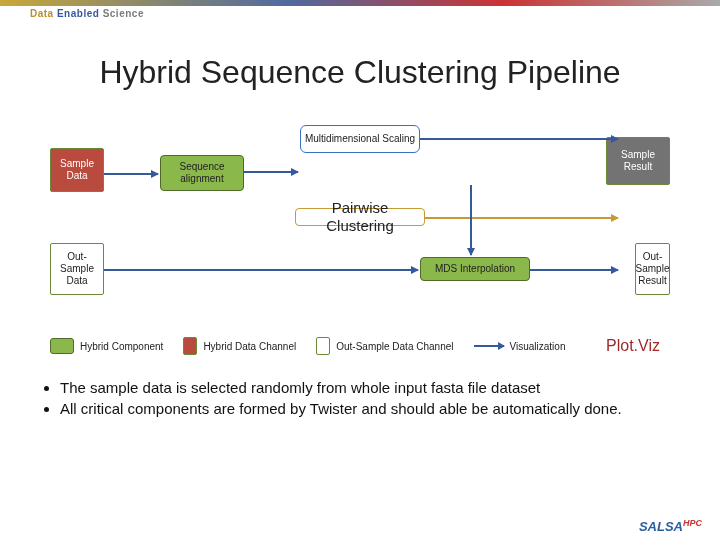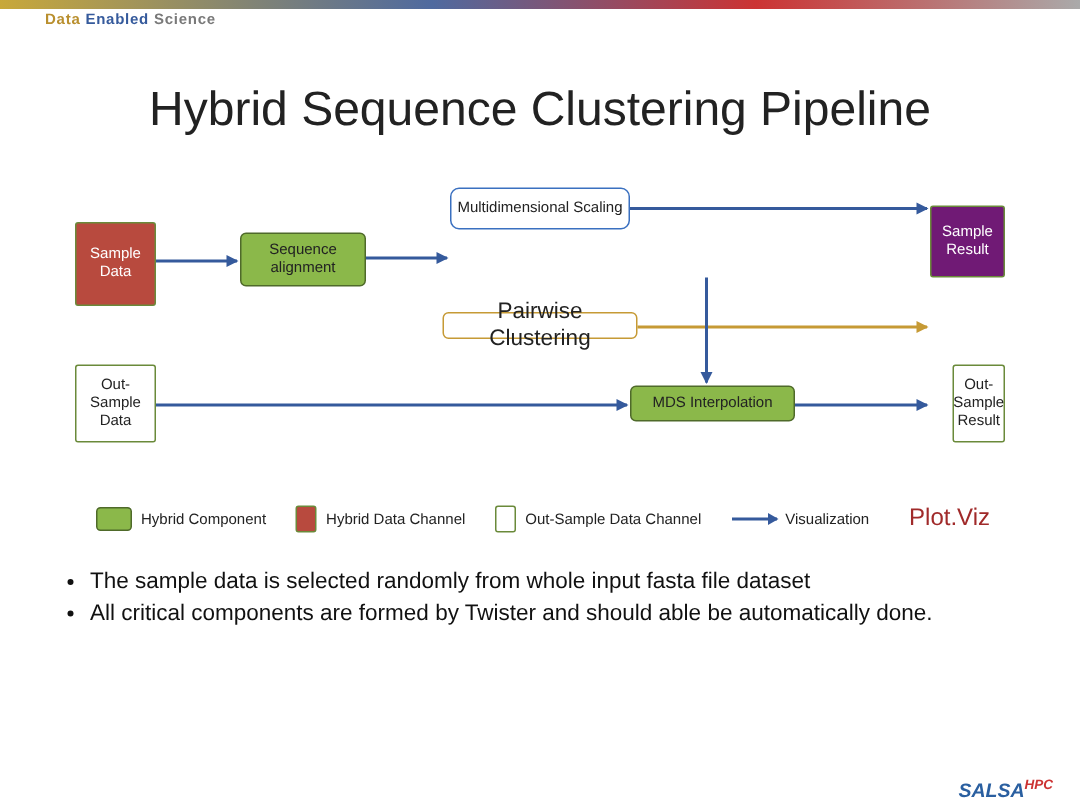--- a/index.html
+++ b/index.html
@@ -13,25 +13,25 @@
   .brand-text .s { color: #797979; }
 
   
   .title { text-align: center; font-size: 32px; font-weight: 400; margin-top: 48px; color: #222; }
 
   
   .diagram { position: relative; width: 100%; height: 220px; margin-top: 22px; }
 
   .box { position: absolute; display: flex; align-items: center; justify-content: center; text-align: center; font-size: 10px; line-height: 1.2; border-radius: 4px; padding: 3px; }
 
-  .sample-data { left: 50px; top: 35px; width: 54px; height: 56px; background: #b84a3e; border: 1.5px solid #6a8a3a; color: #fff; border-radius: 2px; }
+  .sample-data { left: 50px; top: 35px; width: 54px; height: 44px; background: #b84a3e; border: 1.5px solid #6a8a3a; color: #fff; border-radius: 2px; }
   .seq-align   { left: 160px; top: 42px; width: 84px; height: 36px; background: #8bb84a; border: 1.5px solid #4f6a2a; color: #222; }
   .mds         { left: 300px; top: 12px; width: 120px; height: 28px; background: #fff; border: 1.5px solid #3a70c0; color: #222; border-radius: 6px; }
   .pairwise    { left: 295px; top: 95px; width: 130px; height: 18px; background: #fff; border: 1.5px solid #c69a35; color: #222; font-size: 15px; }
-  .sample-res  { right: 50px; top: 24px; width: 50px; height: 48px; background: #701a75; border: 1.5px solid #6a8a3a; color: #fff; border-radius: 2px; }
+  .sample-res  { right: 50px; top: 24px; width: 64px; height: 48px; background: #737373; border: 1.5px solid #6a8a3a; color: #fff; border-radius: 2px; }
   .out-data    { left: 50px; top: 130px; width: 54px; height: 52px; background: #fff; border: 1.5px solid #6a8a3a; color: #222; border-radius: 2px; }
   .mds-int     { left: 420px; top: 144px; width: 110px; height: 24px; background: #8bb84a; border: 1.5px solid #4f6a2a; color: #222; }
   .out-res     { right: 50px; top: 130px; width: 35px; height: 52px; background: #fff; border: 1.5px solid #6a8a3a; color: #222; border-radius: 2px; }
 
   
   .arrow { position: absolute; height: 2px; background: #355a9c; }
   .arrow::after { content: ""; position: absolute; right: -1px; top: -3px; border-left: 8px solid #355a9c; border-top: 4px solid transparent; border-bottom: 4px solid transparent; }
 
   .a1 { left: 104px; top: 60px; width: 54px; }
   .a2 { left: 244px; top: 58px; width: 54px; }   
@@ -39,21 +39,21 @@
   .a4 { left: 425px; top:104px; width: 193px; background:#c69a35; }  
   .a4::after { border-left-color:#c69a35; }
   .a5 { left: 104px; top: 156px; width: 314px; } 
   .a6 { left: 530px; top: 156px; width: 88px; }  
 
   
   .vline { position: absolute; width: 2px; background:#355a9c; left: 470px; top: 72px; height: 70px; }
   .vline::after { content:""; position:absolute; left:-3px; bottom:-1px; border-left:4px solid transparent; border-right:4px solid transparent; border-top:8px solid #355a9c; }
 
   
-  .legend { position: relative; width: 100%; margin-top: 4px; display:flex; align-items:center; gap: 20px; padding-left: 64px; }
+  .legend { position: relative; width: 100%; margin-top: 4px; display:flex; align-items:center; gap: 20px; padding-left: 50px; }
   .leg-item { display:flex; align-items:center; gap:6px; font-size:10px; color:#222; }
   .swatch { width:24px; height:16px; border-radius:3px; }
   .sw-hybrid { background:#8bb84a; border:1px solid #4f6a2a; }
   .sw-sample { background:#b84a3e; border:1px solid #6a8a3a; width:14px; height:18px; border-radius:2px; }
   .sw-out    { background:#fff; border:1px solid #6a8a3a; width:14px; height:18px; border-radius:2px; }
   .leg-arrow { width:30px; height:2px; background:#355a9c; position:relative; }
   .leg-arrow::after { content:""; position:absolute; right:-1px; top:-3px; border-left:7px solid #355a9c; border-top:4px solid transparent; border-bottom:4px solid transparent; }
   .plotviz { margin-left:auto; margin-right:60px; font-size:16px; color:#a02a2a; font-weight:500; }
 
   

